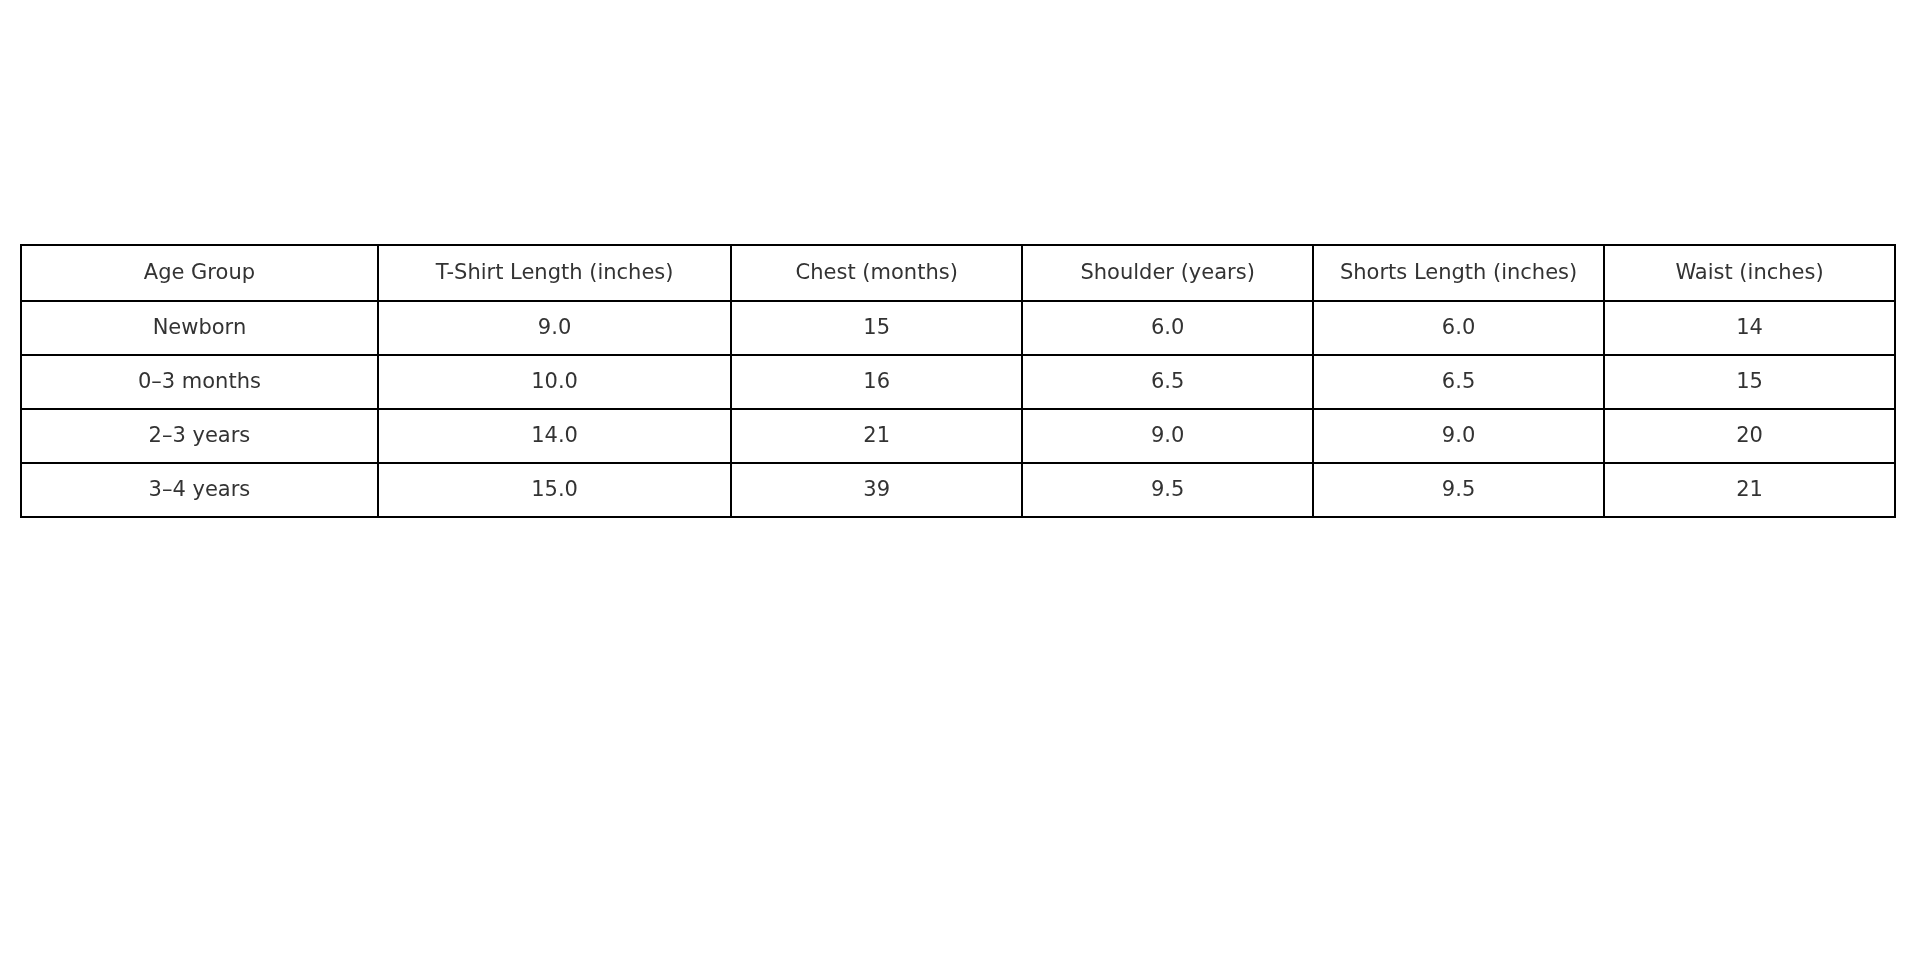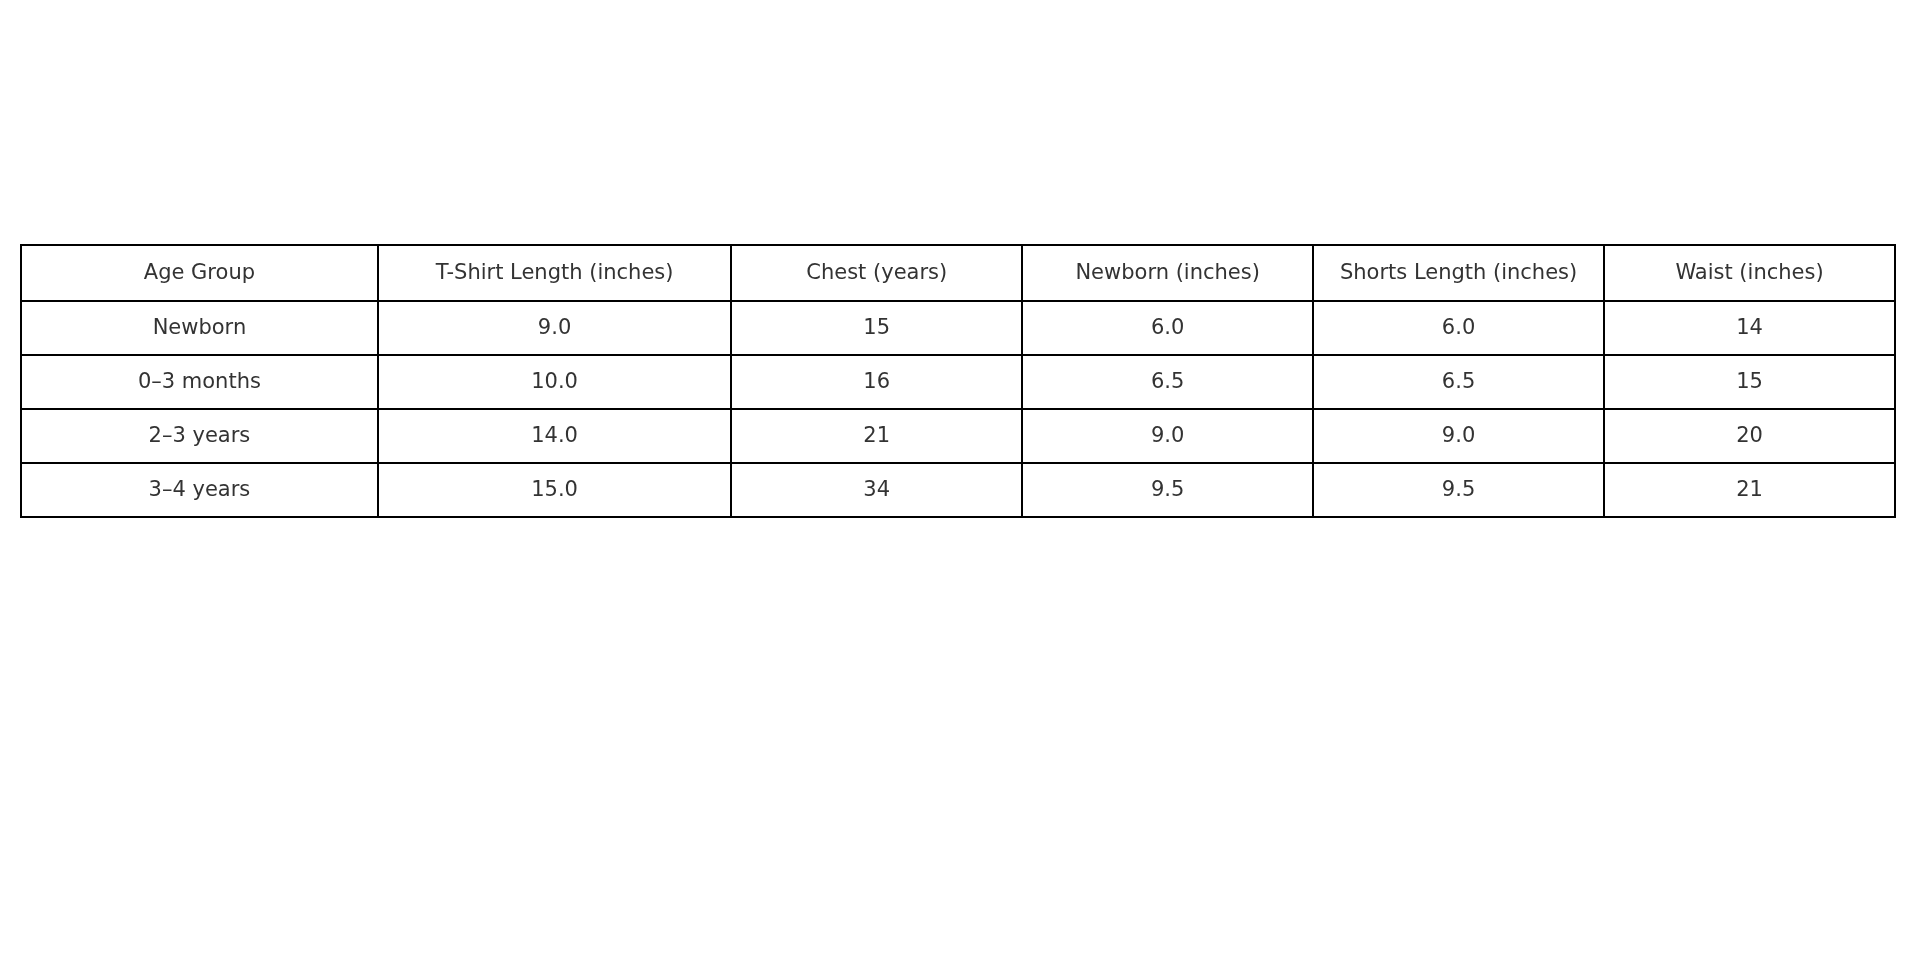--- a/index.html
+++ b/index.html
@@ -68,22 +68,22 @@
           <col class="c1">
           <col class="c2">
           <col class="c3">
           <col class="c4">
           <col class="c5">
       </colgroup>
       <thead>
         <tr>
           <th>Age Group</th>
           <th>T-Shirt Length (inches)</th>
-          <th>Chest (years)</th>
-          <th>Newborn (inches)</th>
+          <th>Chest (months)</th>
+          <th>Shoulder (years)</th>
           <th>Shorts Length (inches)</th>
           <th>Waist (inches)</th>
         </tr>
       </thead>
       <tbody>
         <tr>
           <td>Newborn</td>
           <td>9.0</td>
           <td>15</td>
           <td>6.0</td>
@@ -102,21 +102,21 @@
           <td>2–3 years</td>
           <td>14.0</td>
           <td>21</td>
           <td>9.0</td>
           <td>9.0</td>
           <td>20</td>
         </tr>
         <tr>
           <td>3–4 years</td>
           <td>15.0</td>
-          <td>34</td>
+          <td>39</td>
           <td>9.5</td>
           <td>9.5</td>
           <td>21</td>
         </tr>
       </tbody>
     </table>
   </div>
 </div>
 
 </body></html>

